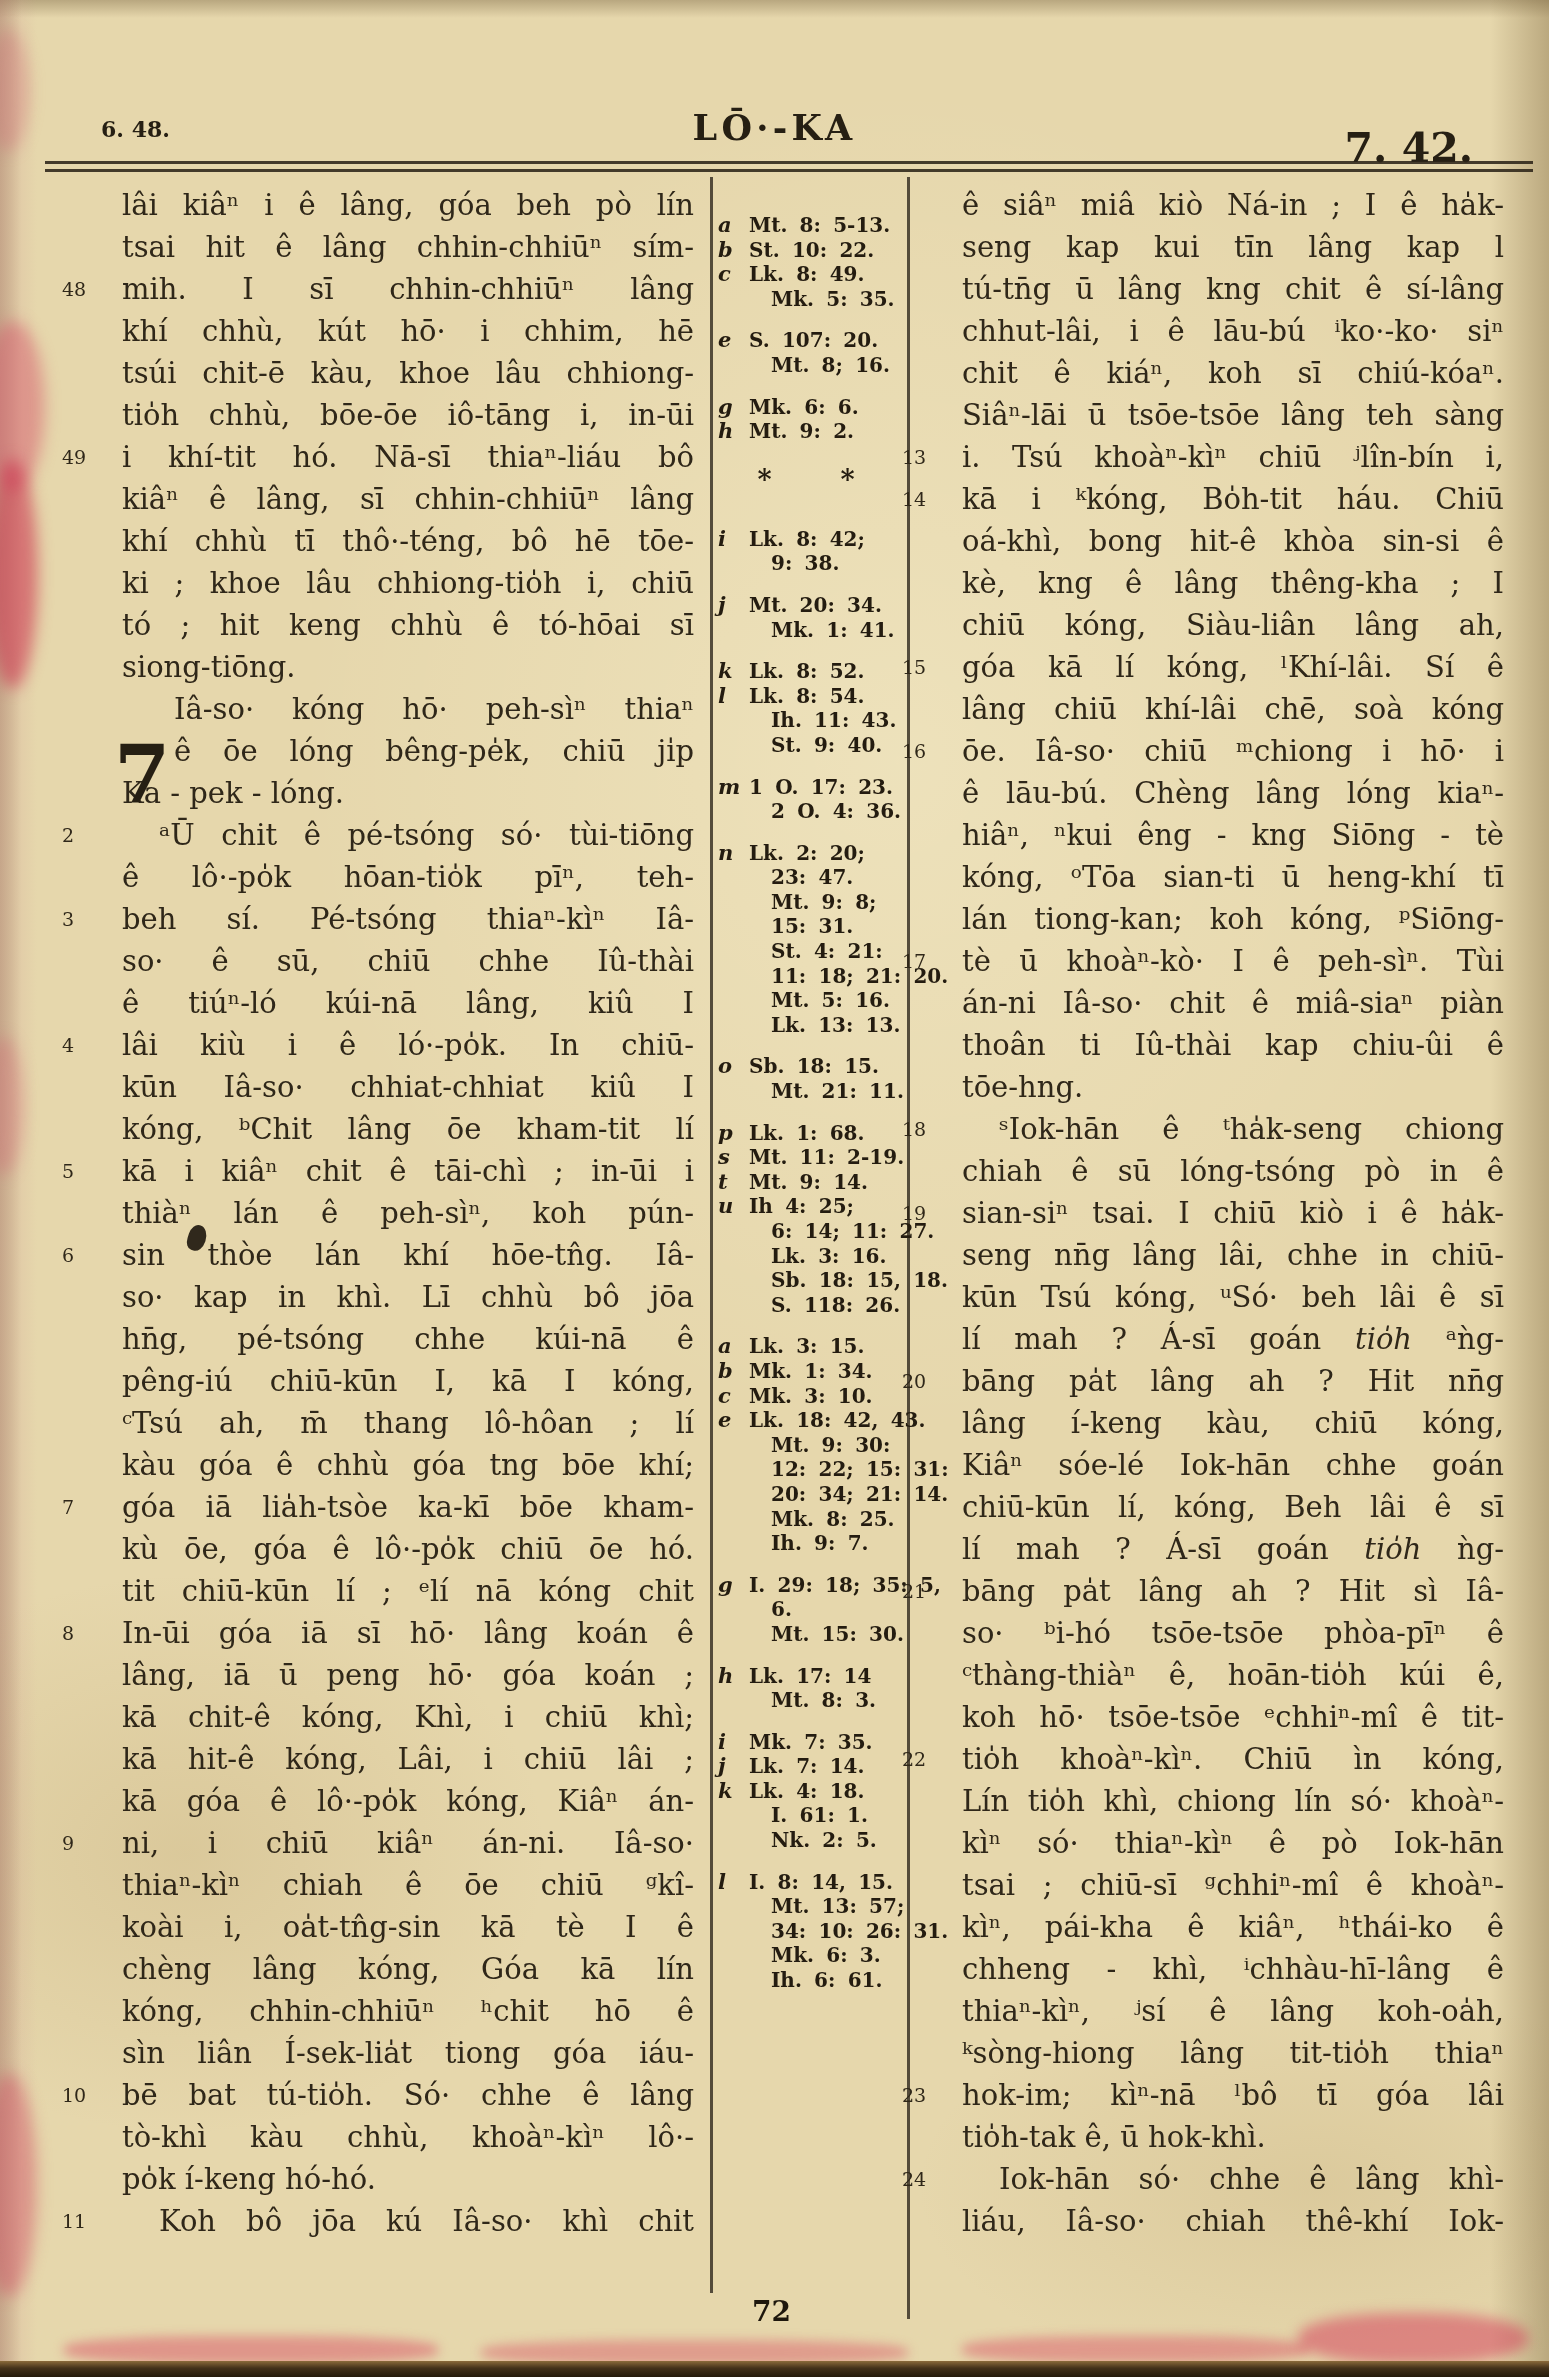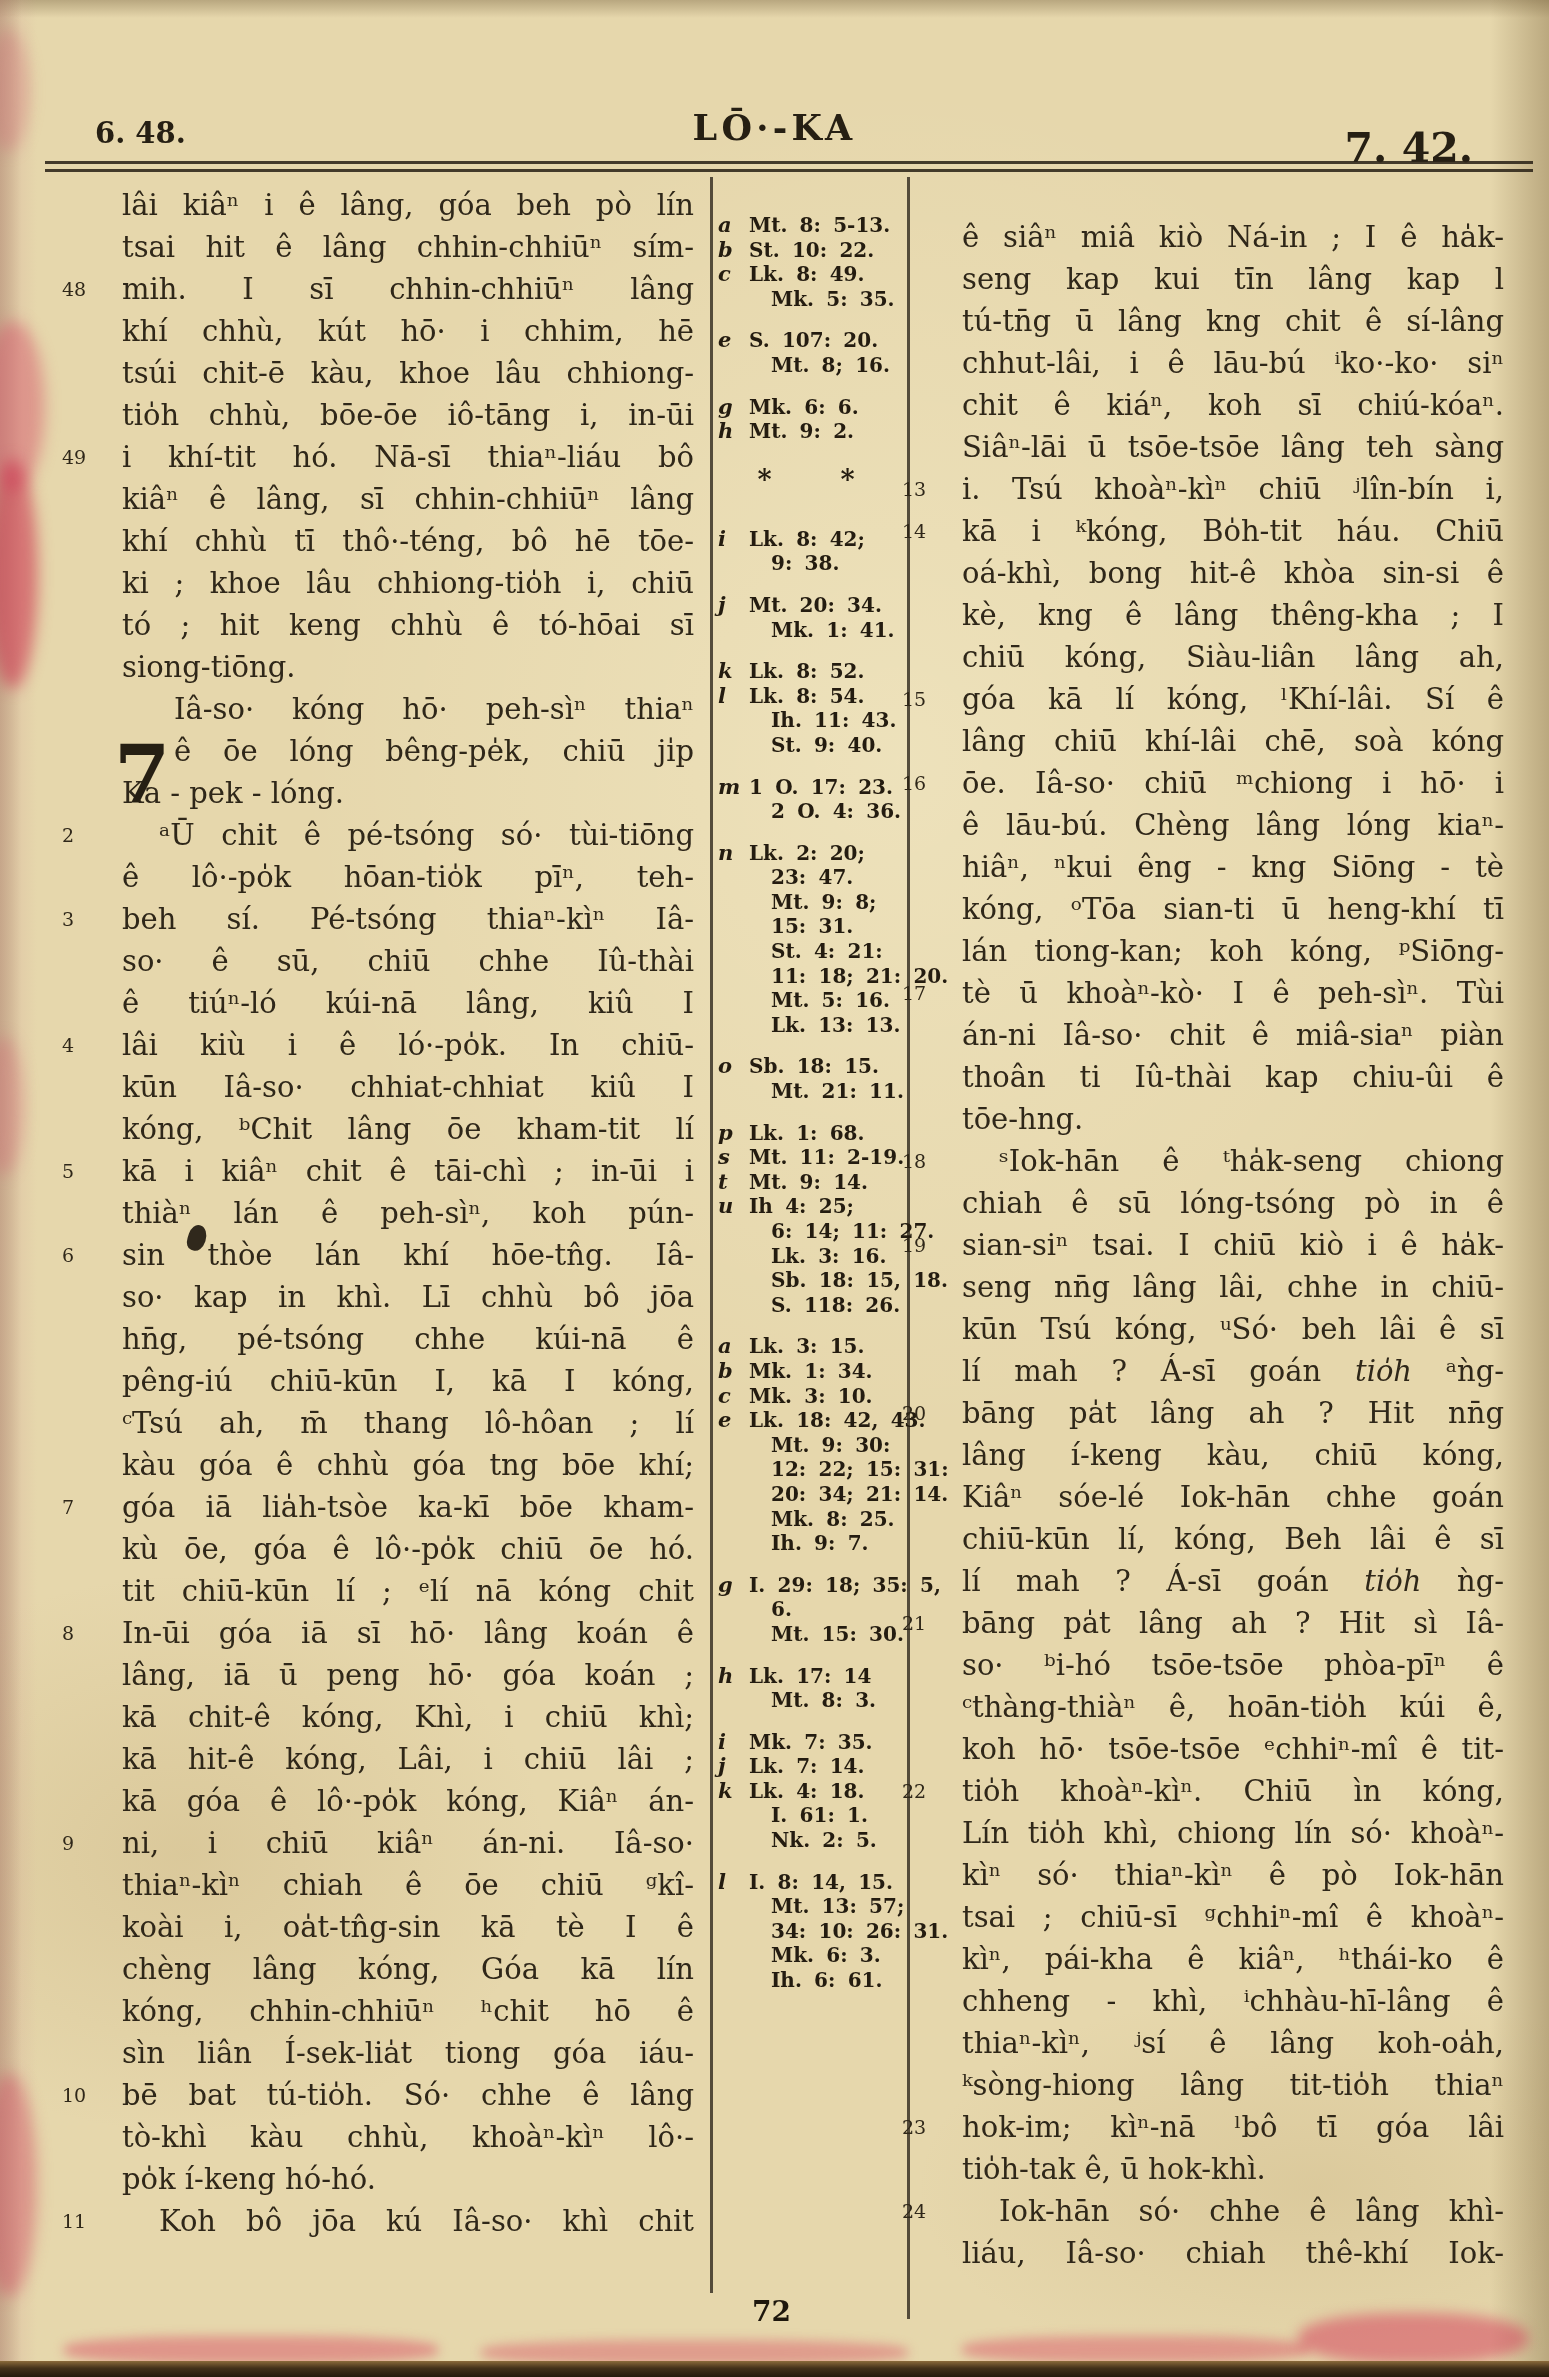--- a/index.html
+++ b/index.html
@@ -11,33 +11,33 @@
       linear-gradient(90deg, rgba(120,90,55,.30) 0px, rgba(120,90,55,0) 21.4px),
       linear-gradient(270deg, rgba(115,92,52,.38) 0px, rgba(115,92,52,0) 59px),
       linear-gradient(180deg, rgba(100,78,45,.35) 0px, rgba(100,78,45,0) 18px),
       radial-gradient(ellipse 855px 962px at 58% 32%, rgba(255,250,222,.30), rgba(255,250,222,0) 70%),
       radial-gradient(ellipse 481px 374px at 12% 78%, rgba(176,148,92,.22), rgba(176,148,92,0) 75%),
       radial-gradient(ellipse 534px 267px at 85% 92%, rgba(176,148,92,.20), rgba(176,148,92,0) 75%),
       #e6d7ac;
   }
   
   .hdr{position:absolute; font-weight:700; color:#261f13;}
-  .hdr-left{left:95px; top:116px; font-size:29px;}
+  .hdr-left{left:101px; top:116px; font-size:22px;}
   .hdr-center{left:50%; transform:translateX(-50%); top:107px; font-size:35px; letter-spacing:4.3px;}
   .hdr-right{right:76px; top:124px; font-size:41px;}
   .rule{position:absolute; left:45px; right:16px; background:#2c2418; opacity:.88;}
   .rule.r1{top:161px; height:3.2px;}
   .rule.r2{top:169px; height:2.7px;}
   .vrule{position:absolute; top:177px; width:2.7px; background:#3a3226; opacity:.85;}
   .vrule.v1{left:710px; height:2116px;}
   .vrule.v2{left:907px; height:2142px;}
   
   .col{position:absolute;}
   .col-left {left:122px;  top:184px; width:572px;}
-  .col-right{left:962px; top:184px; width:542px;margin-top:32px;}
+  .col-right{left:962px; top:184px; width:542px;}
   .line{position:relative; height:42px; line-height:42px; font-size:29px;
         text-align:justify; text-align-last:justify; box-sizing:border-box; white-space:normal;}
   .line.al{text-align-last:left;}
   .line.ind1{padding-left:52px;}
   .line.ind2{padding-left:37px;}
   .vnum{position:absolute; left:-60px; width:38px; text-align:right; font-size:19px; top:0; line-height:42px;}
   .dropcap{position:absolute; left:114px; top:733px; font-size:81px; line-height:84px; font-weight:700; color:#261f13;}
   
   .col-refs{left:718px; top:213px; width:176px; color:#241c10;}
   .refline{position:relative; min-height:24.6px; line-height:24.6px; font-size:20px; font-weight:700;

